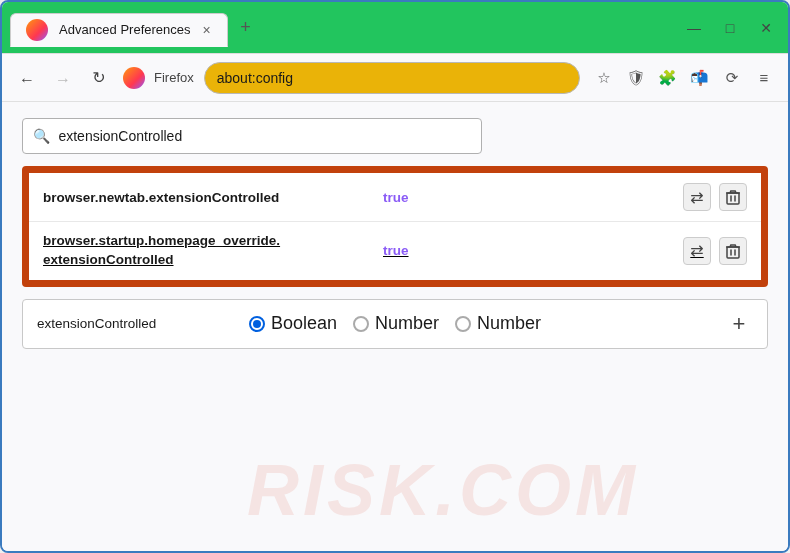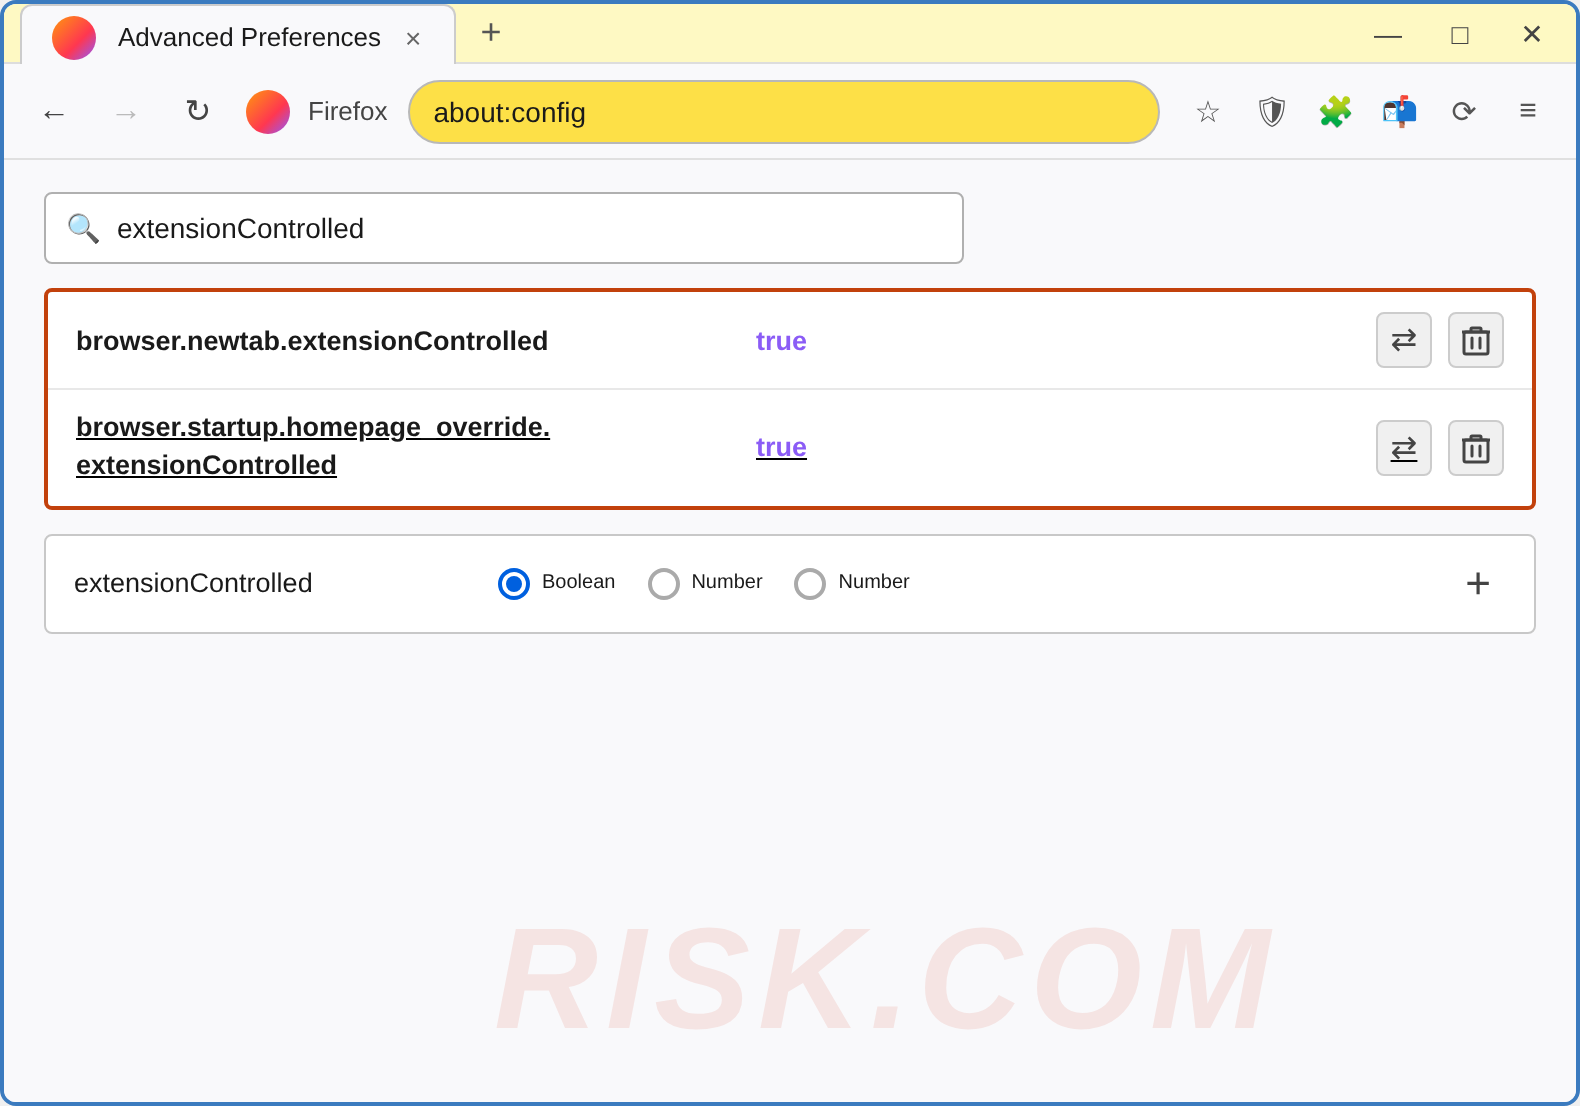--- a/index.html
+++ b/index.html
@@ -18,22 +18,22 @@
       background: #f9f9fb;
       border: 2px solid #3b7bbf;
       border-radius: 8px;
       display: flex;
       flex-direction: column;
       overflow: hidden;
     }
 
     
     .title-bar {
-      background: #fef9c3;
-      height: 30px;
+      background: #22c55e;
+      height: 52px;
       display: flex;
       align-items: center;
       padding: 0 8px;
       gap: 4px;
       border-bottom: 1px solid #ddd;
     }
 
     .tab {
       display: flex;
       align-items: center;
@@ -130,21 +130,21 @@
     .firefox-circle {
       width: 22px;
       height: 22px;
       border-radius: 50%;
       background: linear-gradient(135deg, #ff980e 0%, #ff3750 60%, #9059ff 100%);
     }
 
     .address-bar {
       flex: 1;
       height: 32px;
-      background: #fde047;
+      background: #eab308;
       border: 1px solid #b8b8b8;
       border-radius: 20px;
       display: flex;
       align-items: center;
       padding: 0 12px;
       gap: 6px;
     }
 
     .address-text {
       font-size: 14px;
@@ -245,21 +245,21 @@
       background: white;
       display: inline-flex;
       align-items: center;
       justify-content: center;
       cursor: pointer;
     }
 
     
     .results-table {
       background: white;
-      border: 2px solid #c2410c;
+      border: 7px solid #c2410c;
       border-radius: 4px;
       margin-bottom: 12px;
       overflow: hidden;
     }
 
     .result-row {
       display: flex;
       align-items: center;
       padding: 10px 14px;
       border-bottom: 1px solid #e8e8e8;
@@ -355,21 +355,21 @@
 
     .radio-circle.selected::after {
       content: '';
       width: 8px;
       height: 8px;
       border-radius: 50%;
       background: #0060df;
     }
 
     .radio-label {
-      font-size: 10px;
+      font-size: 18px;
       color: #1a1a1a;
     }
 
     .add-plus-btn {
       width: 28px;
       height: 28px;
       display: flex;
       align-items: center;
       justify-content: center;
       border-radius: 50%;

